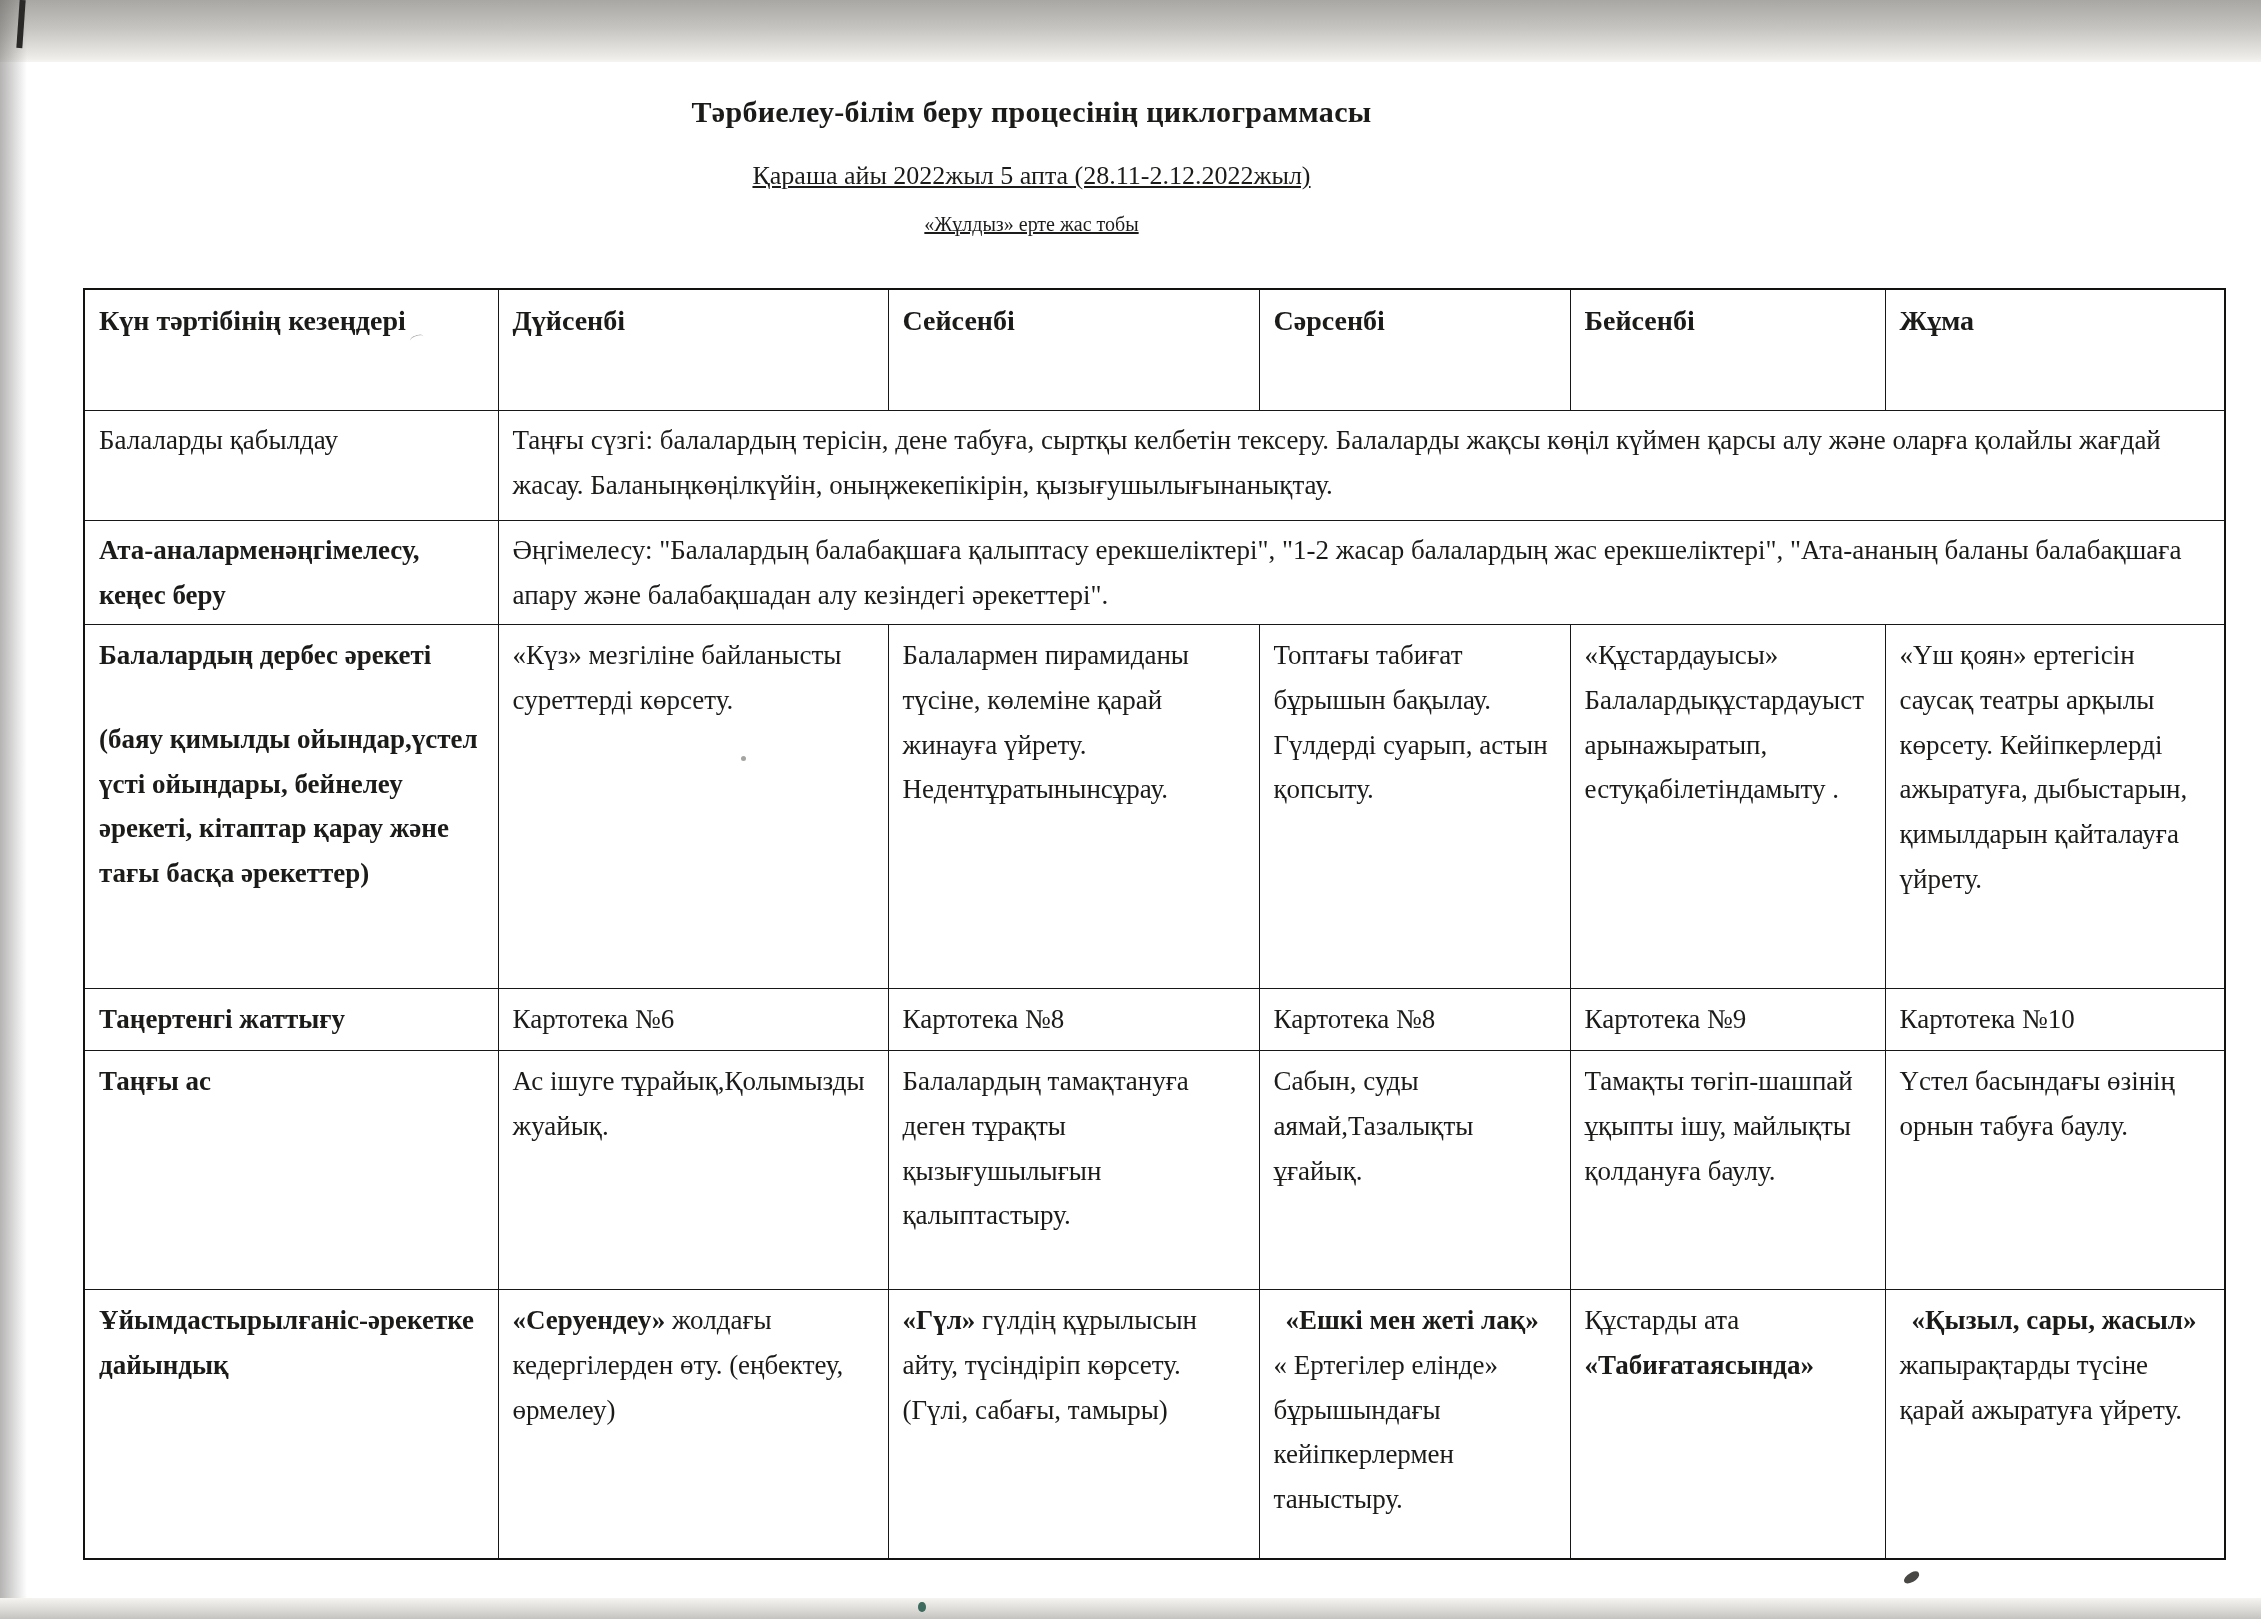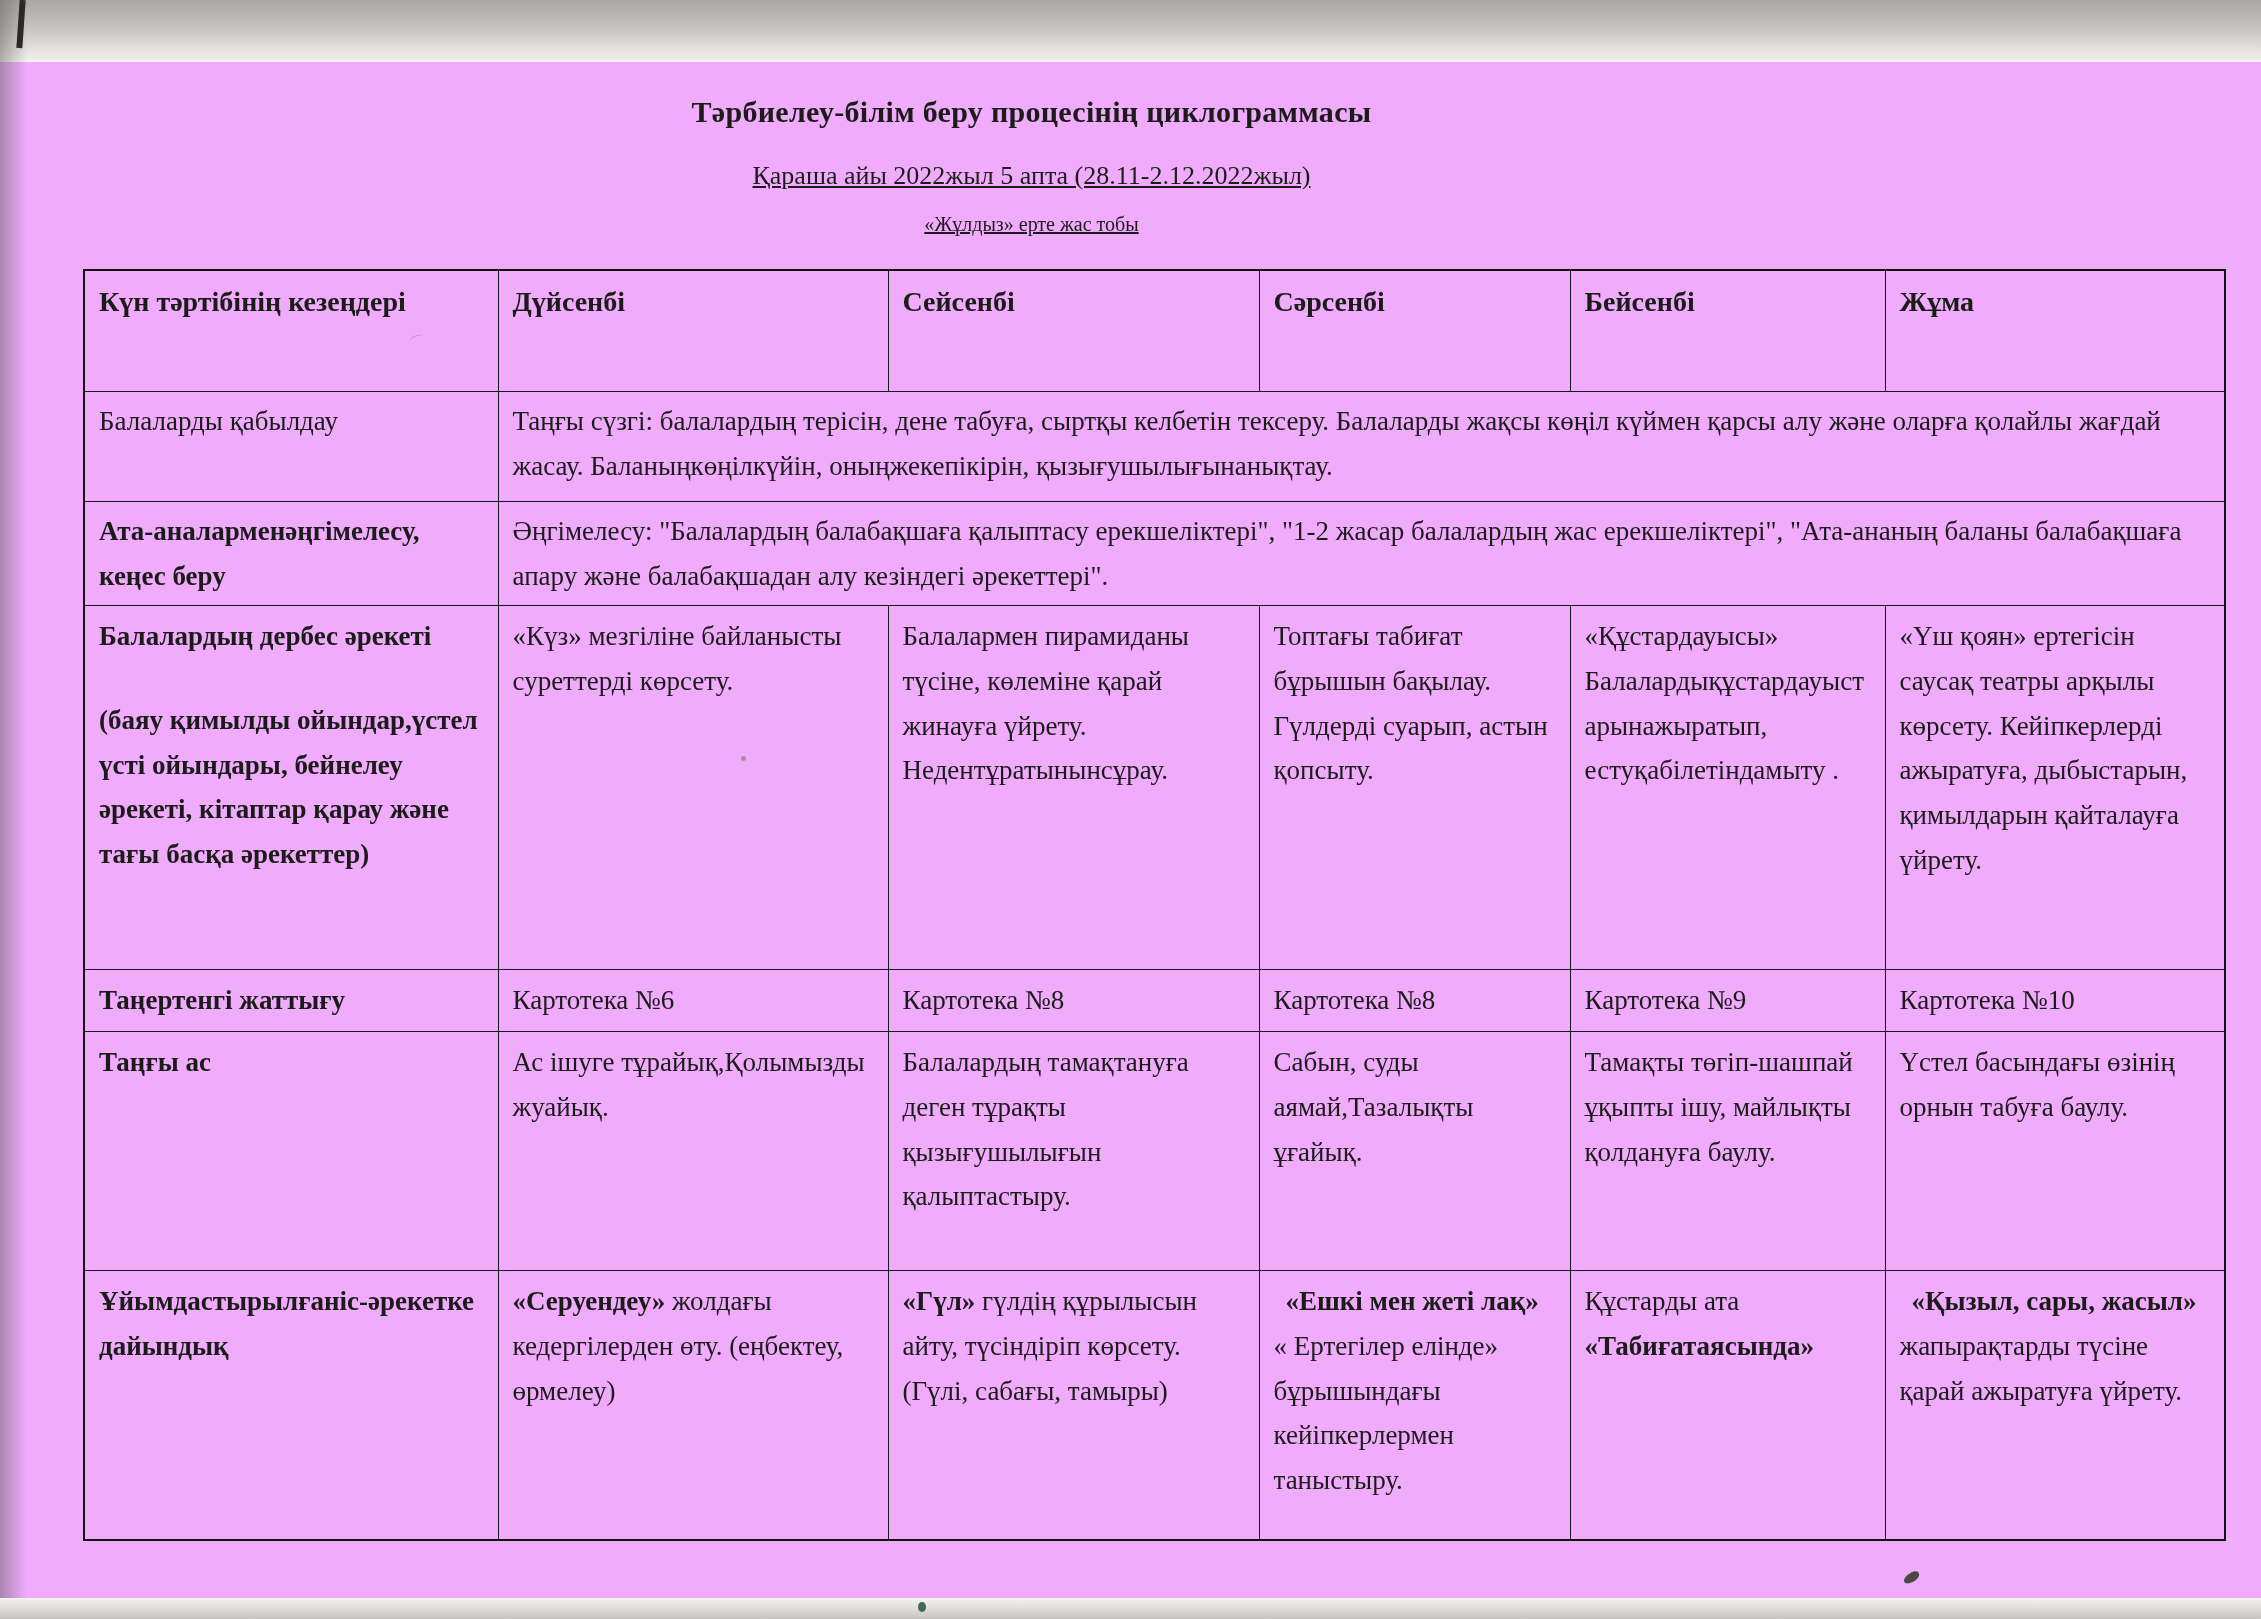--- a/index.html
+++ b/index.html
@@ -1,19 +1,19 @@
 <!DOCTYPE html>
 <html style="font-size:10.3px"><head>
 <meta charset="utf-8">
 <style>
   html,body{margin:0;padding:0;background:#d6d4d0;}
   .scan{
     position:relative;
     width:2261px;height:1620px;
-    background:#f0abfc;
+    background:#ffffff;
     overflow:hidden;
     font-family:"Liberation Serif","DejaVu Serif",serif;
     color:#1b1b19;
   }
   
   .top-band{position:absolute;left:0;top:0;width:2261px;height:62px;
     background:linear-gradient(#a9a7a4,#c6c4c0 45%,#ebe9e5 90%,#f5f4f0);}
   .bottom-band{position:absolute;left:0;top:1598px;width:2261px;height:22px;
     background:linear-gradient(#f5f4f0,#d9d7d3 60%,#c2c0bc);}
   .left-shadow{position:absolute;left:0;top:0;width:27px;height:1620px;
@@ -23,21 +23,21 @@
   .speck-b{position:absolute;left:918px;top:1602px;width:7.7px;height:10.3px;background:#3d6b5e;border-radius:50%;}
   .speck-c{position:absolute;left:741px;top:756px;width:5.2px;height:5.2px;background:#8f8d89;border-radius:50%;opacity:.8;}
   .speck-d{position:absolute;left:410px;top:335px;width:14px;height:6.4px;border-top:1.9px solid #9b9995;border-radius:50%;transform:rotate(-18deg);opacity:.7;}
 
   .titles{position:absolute;left:0;top:0;width:2063px;text-align:center;}
   .t1{position:absolute;width:100%;top:95px;font-size:30px;font-weight:bold;letter-spacing:0.3px;}
   .t2{position:absolute;width:100%;top:161px;font-size:26px;text-decoration:underline;}
   .t3{position:absolute;width:100%;top:213px;font-size:20px;text-decoration:underline;}
 
   table.sched{
-    position:absolute;left:83px;top:269px;
+    position:absolute;left:83px;top:288px;
     width:2141px;table-layout:fixed;border-collapse:collapse;
     font-size:27px;line-height:1.66;
   }
   .sched td,.sched th{
     border:1.9px solid #17171с;
     border:1.9px solid #17171a;
     vertical-align:top;text-align:left;
     padding:7.7px 14px 6.4px 14px;
     overflow-wrap:break-word;
   }

